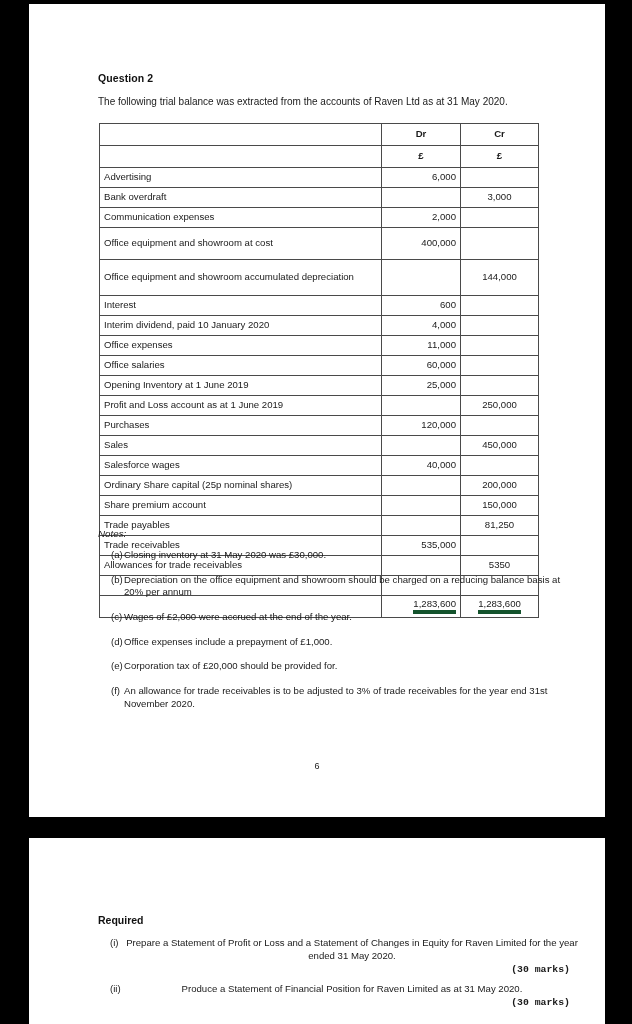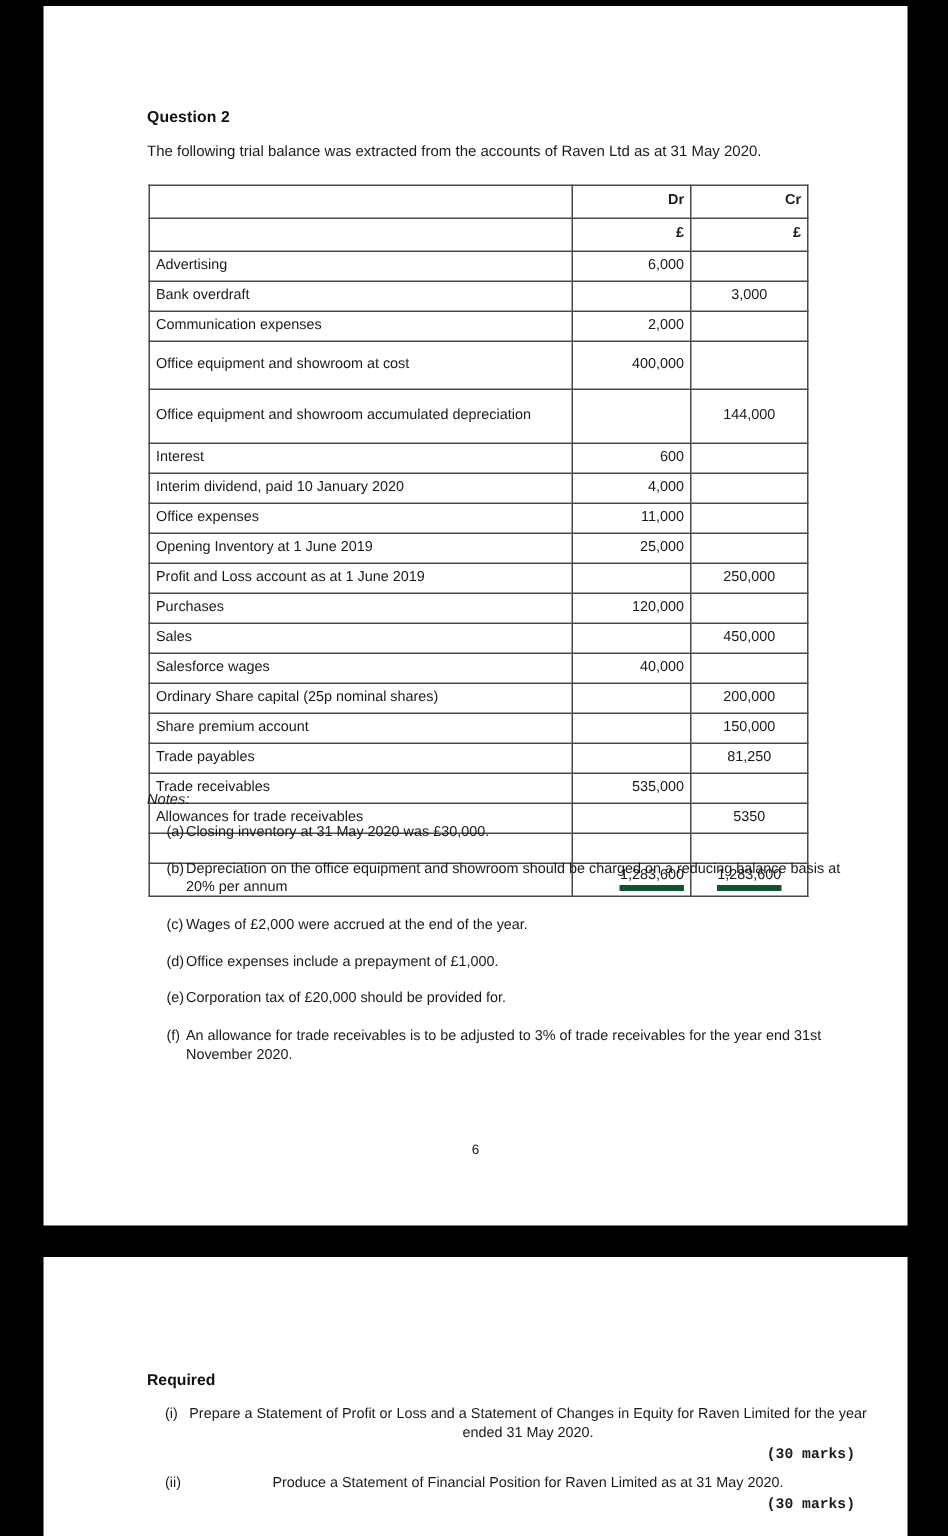--- a/index.html
+++ b/index.html
@@ -90,21 +90,21 @@
   }
   td.c-desc { width: 273px; text-align: left; }
   td.c-dr   { width: 70px;  text-align: right; padding-right: 6px; }
   td.c-cr   { width: 69px;  text-align: center; padding-right: 6px; }
 
   tr.hdr td {
     text-align: center;
     font-weight: bold;
     height: 16px;
   }
-  tr.hdr td.c-dr, tr.hdr td.c-cr { text-align: right; padding-right: 4px; }
+  tr.hdr td.c-dr, tr.hdr td.c-cr { text-align: center; padding-right: 4px; }
 
   tr.tall td { height: 26px; }
   tr.tall2 td { height: 30px; }
   tr.blank td { height: 14px; }
 
   .totline {
     display: inline-block;
     border-bottom: 4px solid #14532d;
     padding-bottom: 0px;
   }
@@ -248,20 +248,25 @@
                 <td class="c-desc">Interim dividend, paid 10 January 2020</td>
                 <td class="c-dr">4,000</td>
                 <td class="c-cr"></td>
               </tr>
               <tr class="">
                 <td class="c-desc">Office expenses</td>
                 <td class="c-dr">11,000</td>
                 <td class="c-cr"></td>
               </tr>
               <tr class="">
+                <td class="c-desc">Office salaries</td>
+                <td class="c-dr">60,000</td>
+                <td class="c-cr"></td>
+              </tr>
+              <tr class="">
                 <td class="c-desc">Opening Inventory at 1 June 2019</td>
                 <td class="c-dr">25,000</td>
                 <td class="c-cr"></td>
               </tr>
               <tr class="">
                 <td class="c-desc">Profit and Loss account as at 1 June 2019</td>
                 <td class="c-dr"></td>
                 <td class="c-cr">250,000</td>
               </tr>
               <tr class="">

